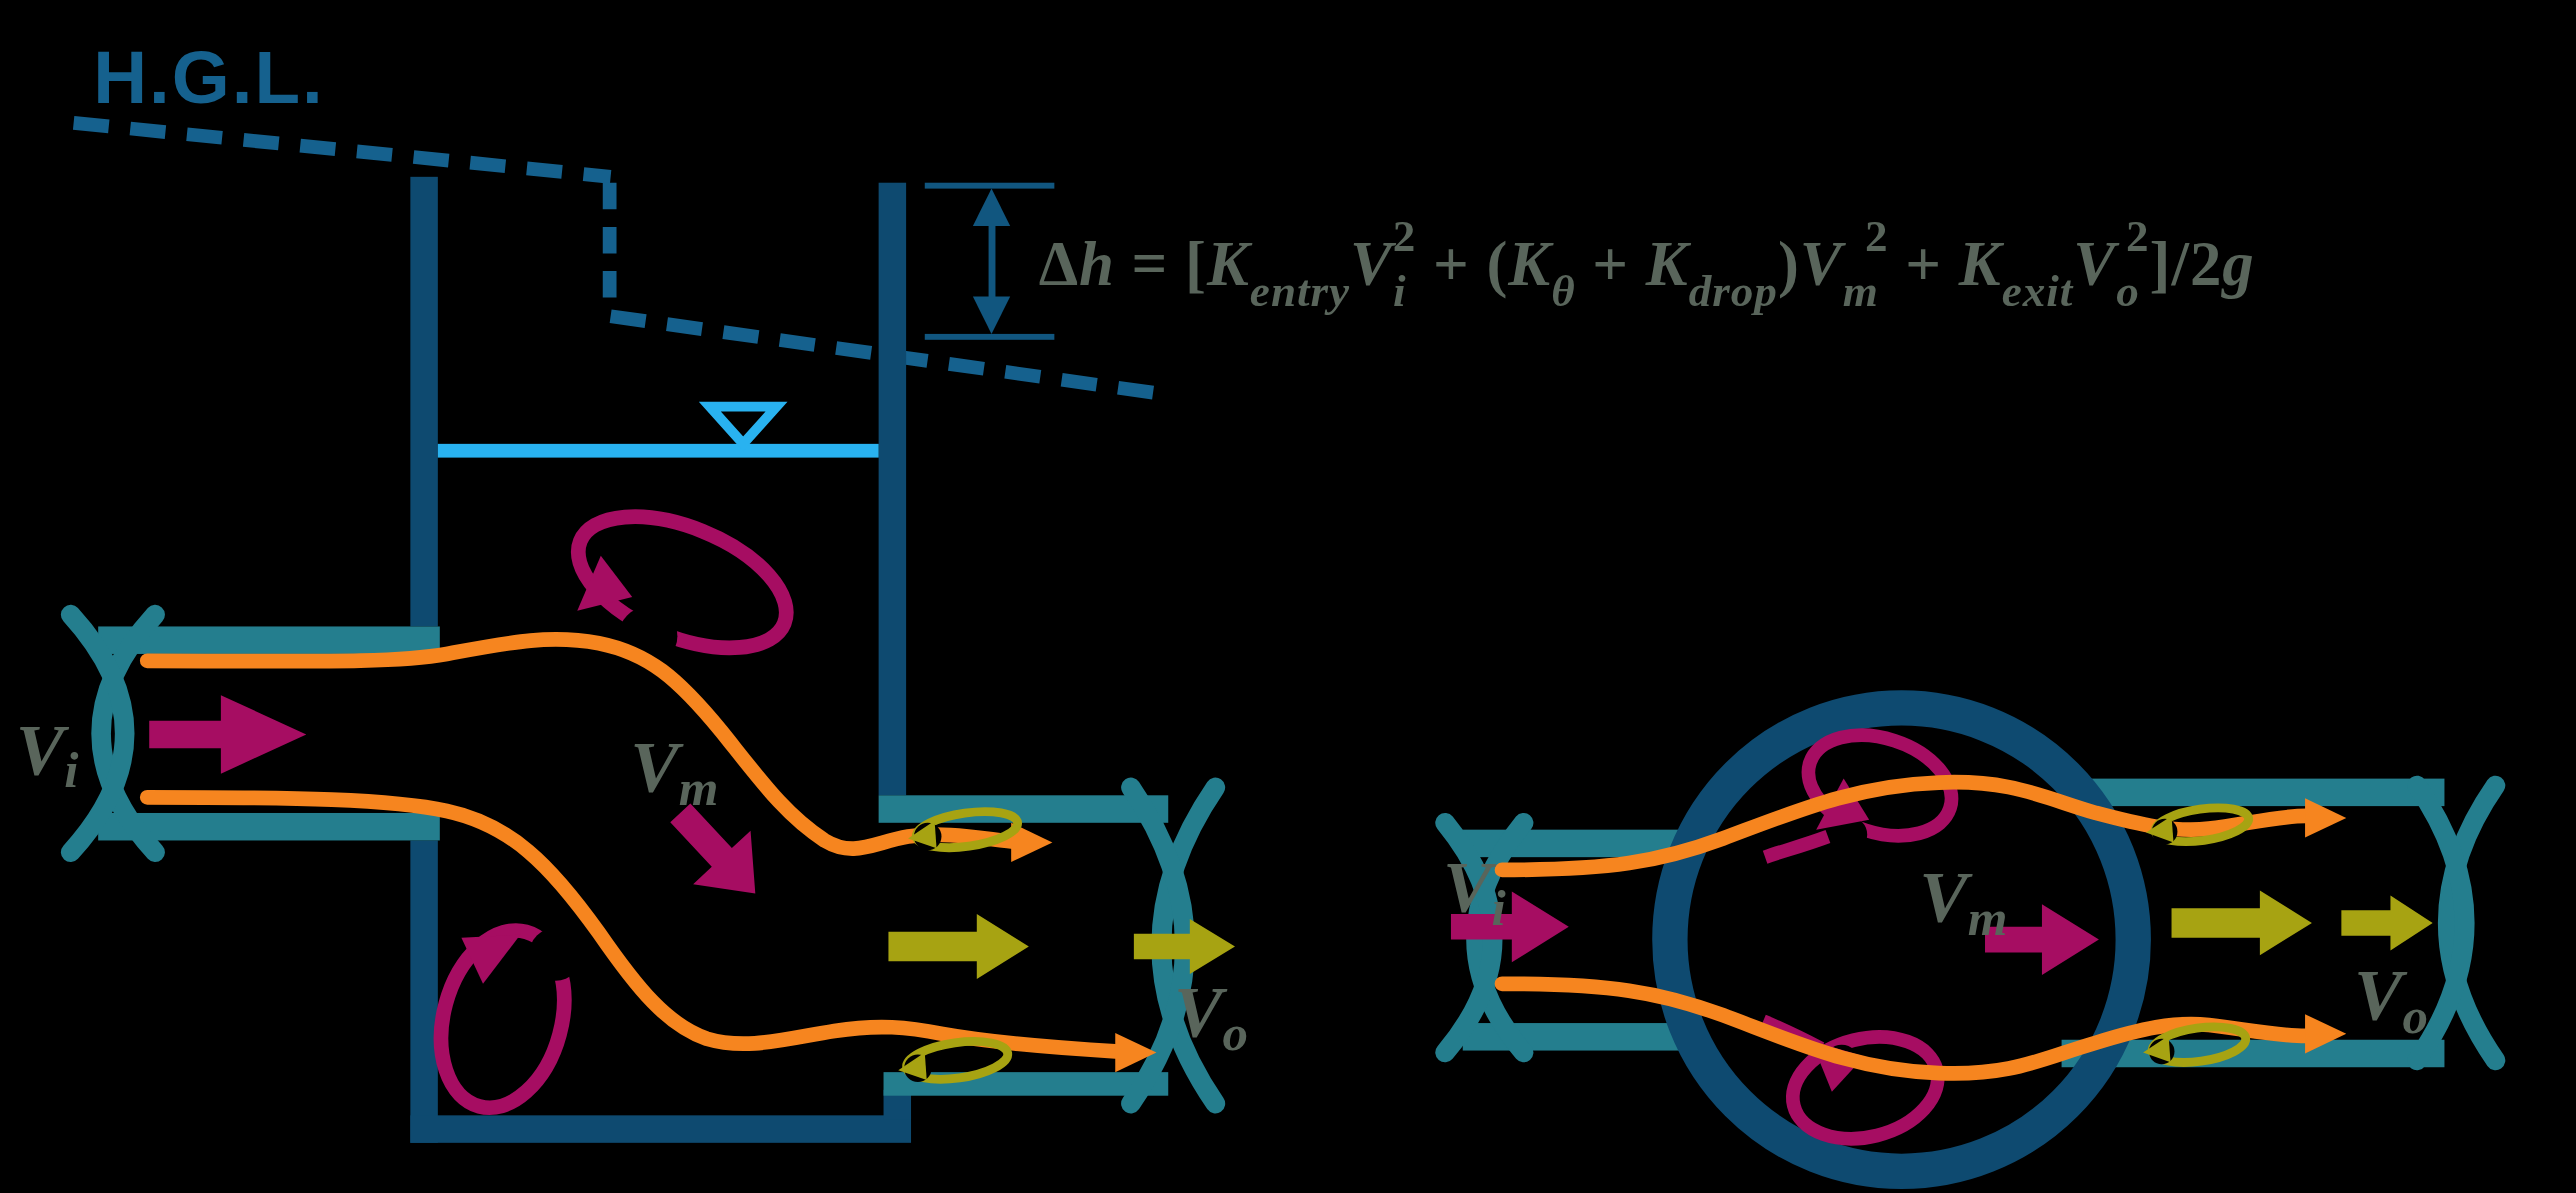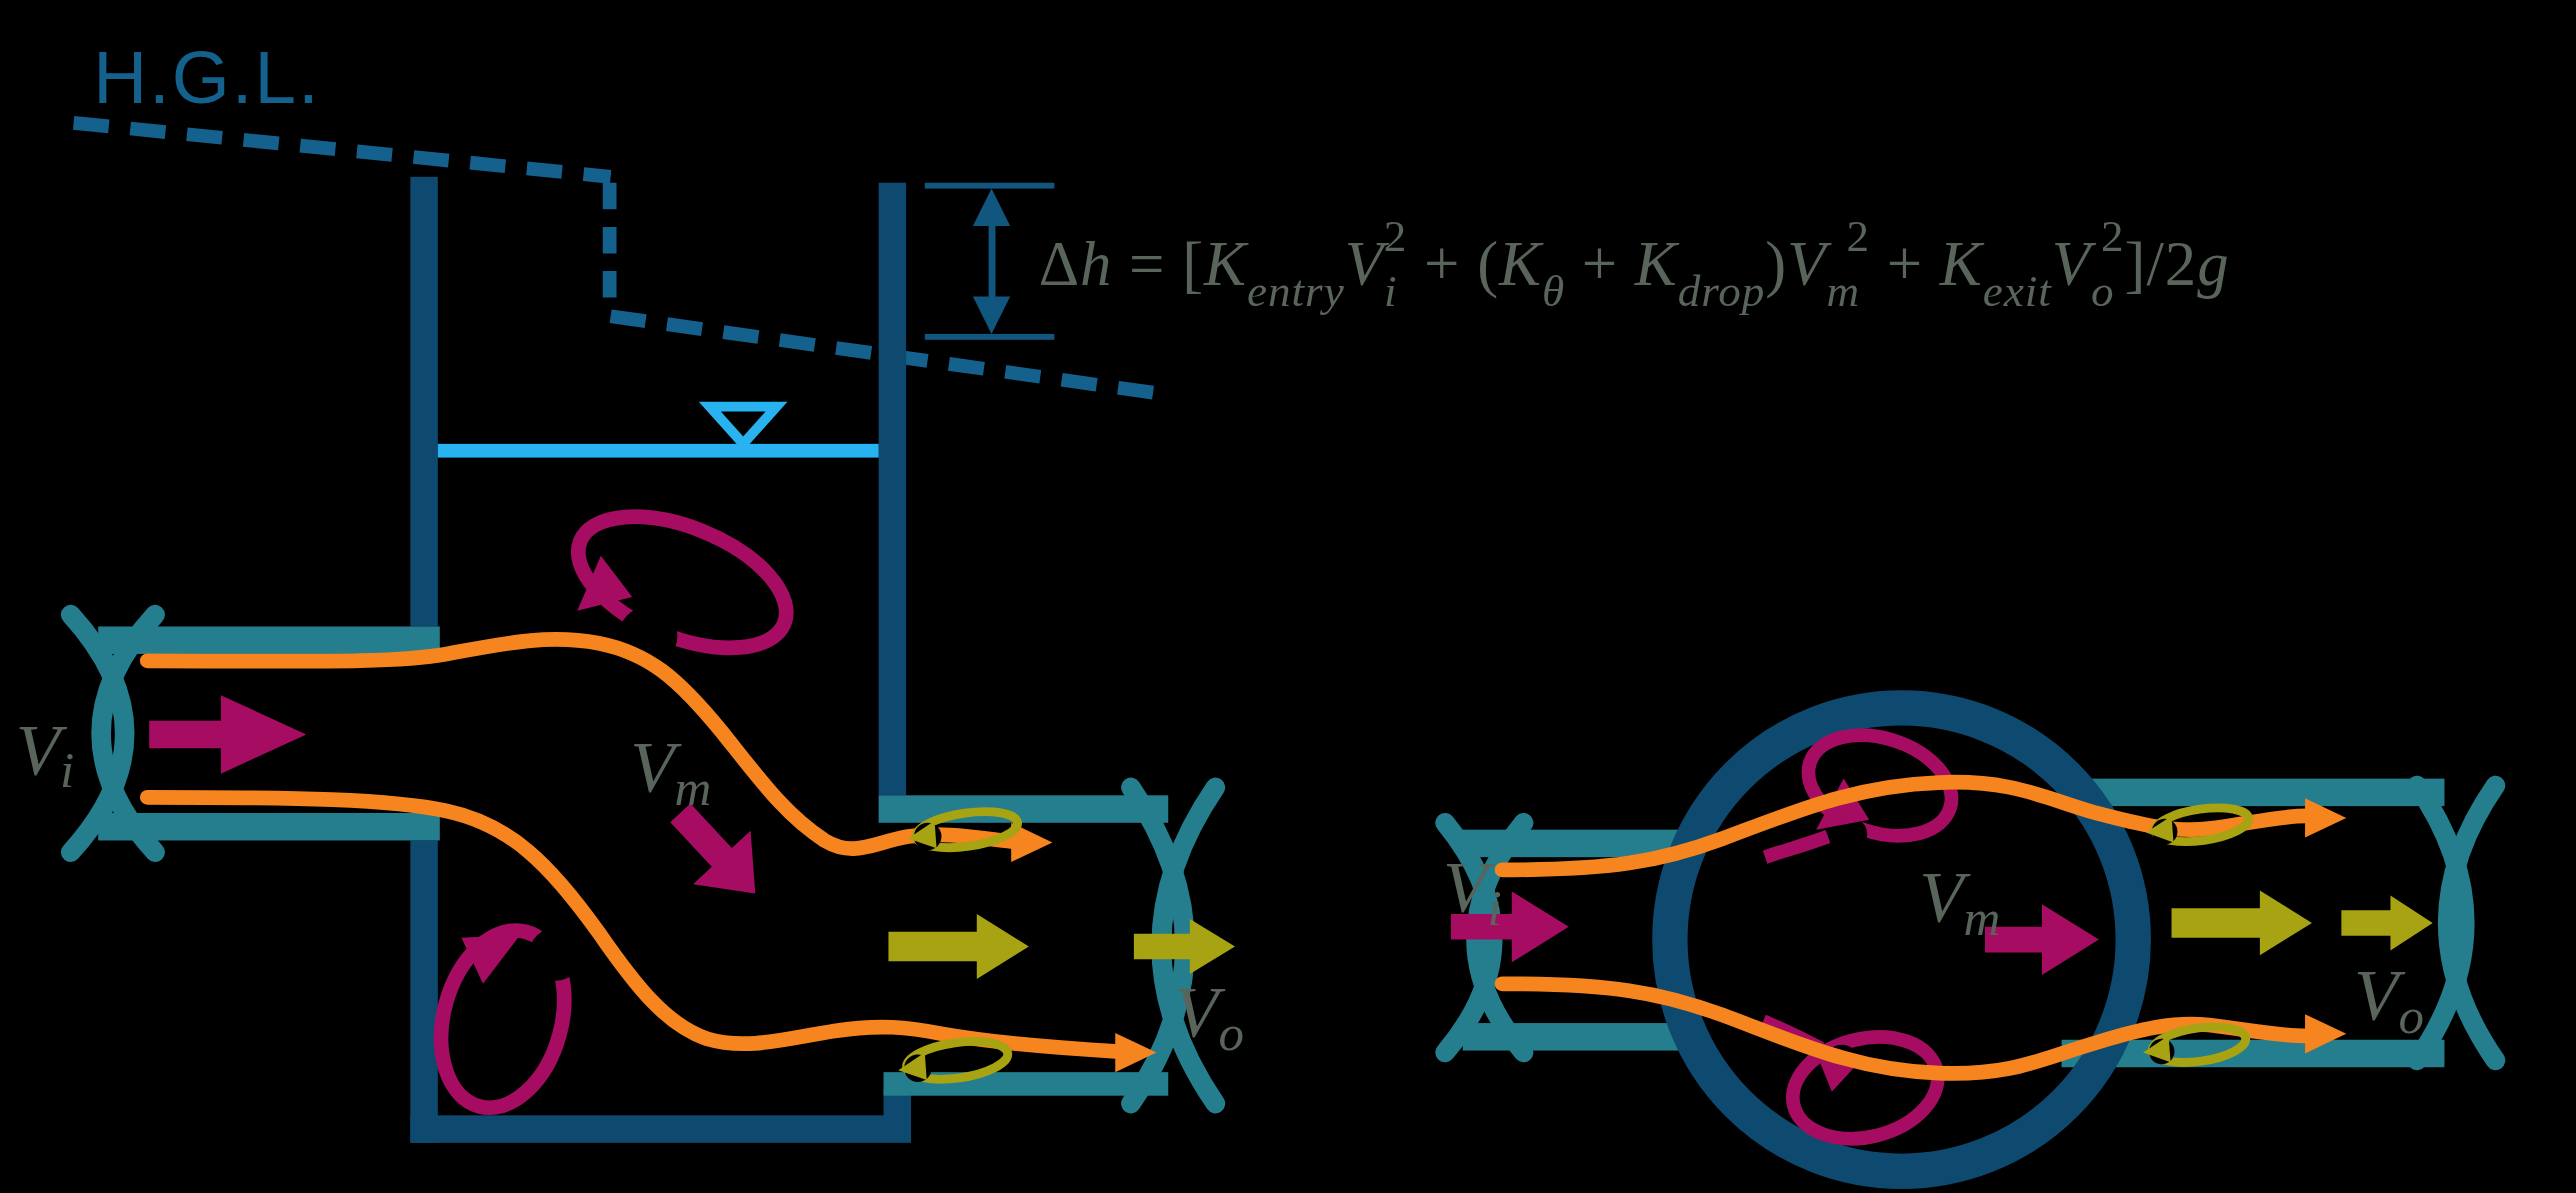--- a/index.html
+++ b/index.html
@@ -1,21 +1,21 @@
 <!DOCTYPE html>
 <html style="--bg: #000000; --navy: #0E4A70; --hglblue: #15618E; --dimblue: #11567F; --teal: #247E8E; --cyan: #29B2F0; --magenta: #A60D62; --orange: #F6851F; --olive: #A7A312; --labelgray: #59655B;"><head>
 <meta charset="utf-8">
 <style>
   :root{
     --bg:#000000; --navy:#0E4A70; --hglblue:#15618E; --dimblue:#11567F;
     --teal:#247E8E; --cyan:#29B2F0; --magenta:#A60D62; --orange:#F6851F;
     --olive:#A7A312; --labelgray:#59655B;
   }
   html,body{margin:0;padding:0;background:var(--bg);}
-  .stage{position:relative;width:2576px;height:1194px;background:var(--bg);overflow:hidden;}
+  .stage{position:relative;width:2576px;height:1194px;background:var(--bg);overflow:hidden;font-weight:bold;}
   svg{position:absolute;left:0;top:0;}
   text{font-family:"Liberation Serif","DejaVu Serif",serif;}
   .hgl-text{font-family:"Liberation Sans","DejaVu Sans",sans-serif;font-size:76px;letter-spacing:2px;fill:var(--hglblue);}
   .vlabel{font-size:74px;font-style:italic;fill:var(--labelgray);}
   .vlabel .sub{font-size:52px;}
   .eq{font-size:64px;fill:var(--labelgray);letter-spacing:1px;}
   .navy-f{fill:var(--navy);}
   .teal-f{fill:var(--teal);}
   .teal-s{stroke:var(--teal);stroke-width:20;fill:none;stroke-linecap:round;}
   .cyan-f{fill:var(--cyan);}

